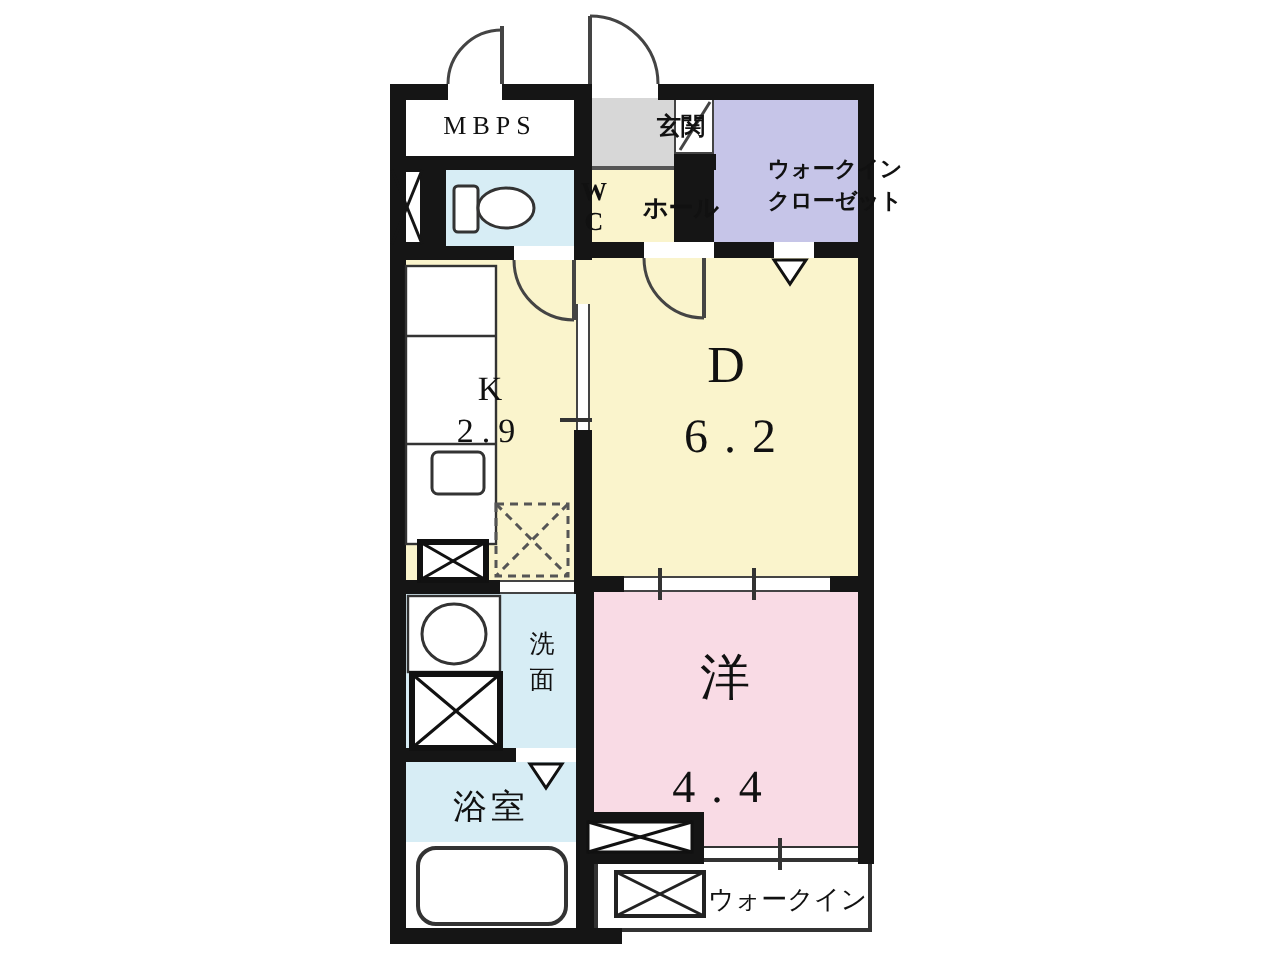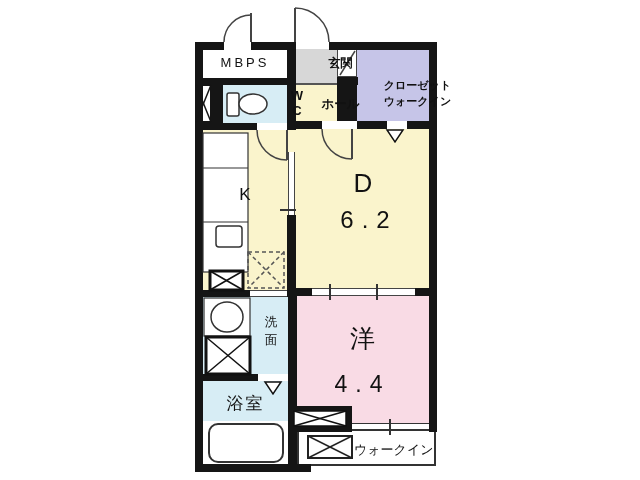--- a/index.html
+++ b/index.html
@@ -1,18 +1,18 @@
 <!DOCTYPE html>
 <html style="--wall: #151515; --room_yellow: #faf4cc; --room_pink: #f9dbe5; --room_blue: #d7edf5; --room_purple: #c6c5e8; --room_gray: #d7d7d7; --line: #333333;"><head>
 <meta charset="utf-8">
 <style>
   html,body{margin:0;padding:0;background:#fff;}
   .stage{
     position:relative;width:513px;height:480px;background:#fff;overflow:hidden;
-    font-family:Liberation Sans, sans-serif;
+    font-family:Liberation Serif, serif;
     border-radius:14px;
   }
   .room,.wall,.strip,.lbl{position:absolute;box-sizing:border-box;}
   .wall{background:var(--wall,#151515);z-index:3;}
   .room{z-index:1;}
   .strip{z-index:2;}
   .fill-yellow{background:var(--room_yellow,#faf4cc);}
   .fill-pink{background:var(--room_pink,#f9dbe5);}
   .fill-blue{background:var(--room_blue,#d7edf5);}
   .fill-purple{background:var(--room_purple,#c6c5e8);}
@@ -140,33 +140,34 @@
       <line x1="280" y1="210" x2="296" y2="210"></line>
       <line x1="330" y1="284" x2="330" y2="300"></line>
       <line x1="377" y1="284" x2="377" y2="300"></line>
       <line x1="390" y1="419" x2="390" y2="435"></line>
     </g>
   </svg>
 
   <div class="lbl" style="left:203px;top:55px;width:84px;font-size:13px;letter-spacing:3px;font-weight:500;">MBPS</div>
   <div class="lbl b" style="left:296px;top:55px;width:41px;font-size:12px;">玄関</div>
   <div class="lbl b" style="left:355px;top:77px;width:77px;font-size:11px;line-height:16px;">
+    <span style="display:block;">ウォークイン</span>
     <span style="display:block;">クローゼット</span>
-    <span style="display:block;">ウォークイン</span>
   </div>
   <div class="lbl b" style="left:296px;top:96px;width:41px;font-size:12.5px;">ホール</div>
   <div class="lbl b" style="left:264px;top:88px;width:18px;font-size:13px;line-height:15px;">
     <span style="display:block;">W</span>
     <span style="display:block;">C</span>
   </div>
   <div class="lbl" style="left:203px;top:185px;width:84px;font-size:17px;">K</div>
+  <div class="lbl" style="left:203px;top:206px;width:84px;font-size:17px;letter-spacing:4px;">2.9</div>
   <div class="lbl" style="left:296px;top:168px;width:134px;font-size:26px;">D</div>
   <div class="lbl" style="left:296px;top:206px;width:134px;font-size:24px;letter-spacing:8px;padding-left:12px;">6.2</div>
   <div class="lbl" style="left:260px;top:313px;width:22px;font-size:12.5px;line-height:18px;">
     <span style="display:block;">洗</span>
     <span style="display:block;">面</span>
   </div>
   <div class="lbl" style="left:203px;top:392px;width:85px;font-size:17px;letter-spacing:2px;">浴室</div>
   <div class="lbl" style="left:296px;top:322px;width:133px;font-size:25px;">洋</div>
-  <div class="lbl" style="left:296px;top:371px;width:133px;font-size:23px;letter-spacing:8px;">4.4</div>
+  <div class="lbl" style="left:296px;top:381px;width:133px;font-size:23px;letter-spacing:8px;">4.4</div>
   <div class="lbl" style="left:354px;top:441px;width:82px;font-size:13px;text-align:left;">ウォークイン</div>
 
 </div>
 
 </body></html>

